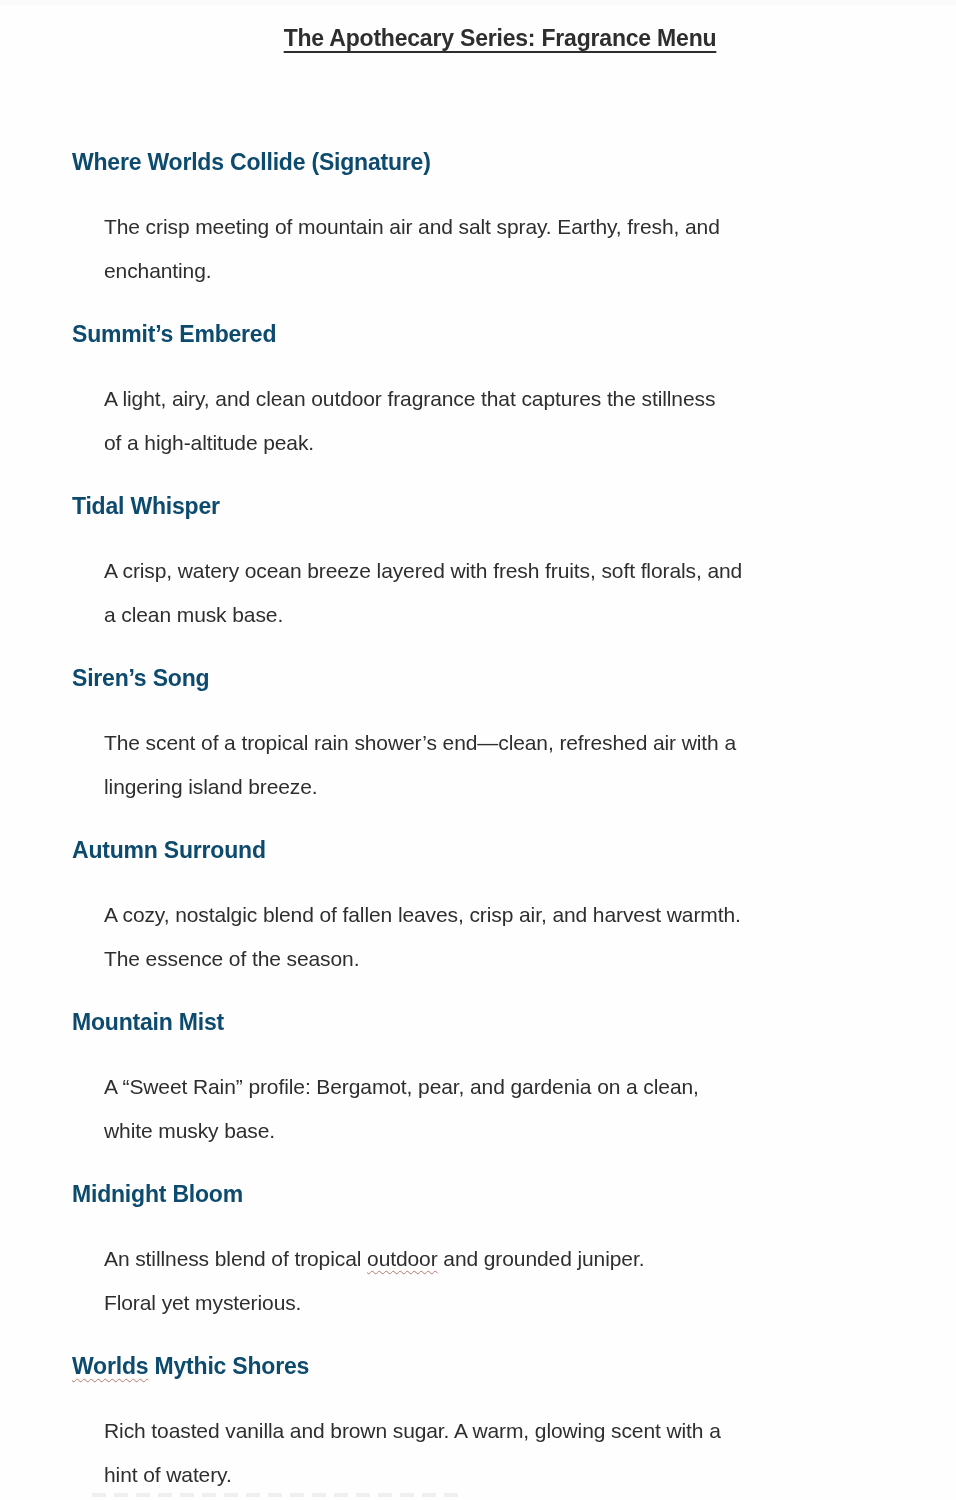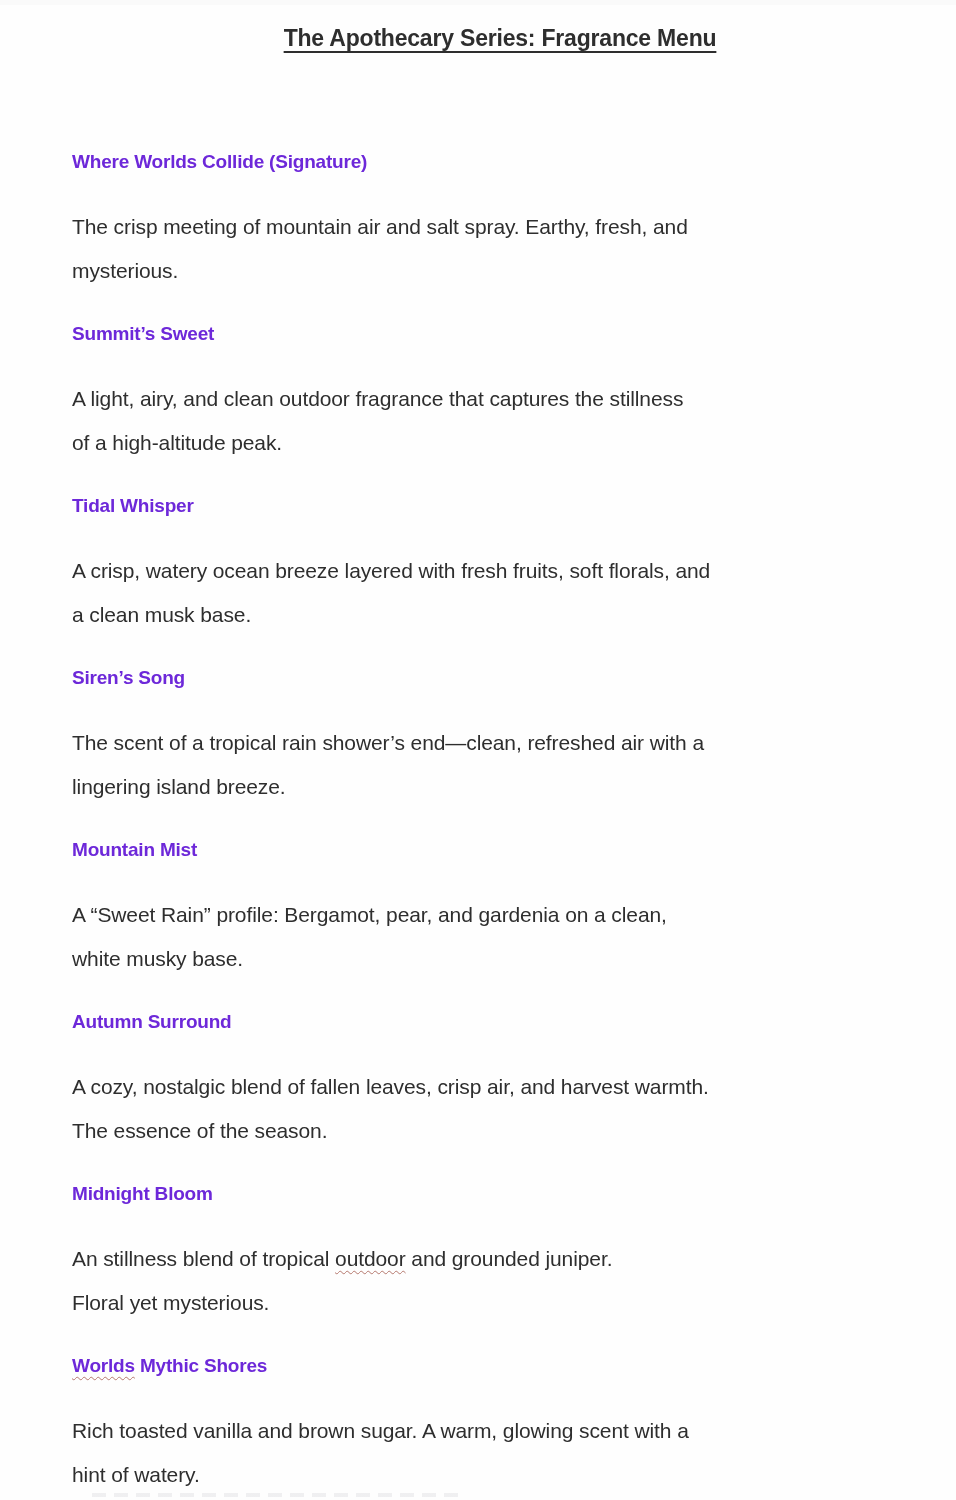--- a/index.html
+++ b/index.html
@@ -31,36 +31,37 @@
   .doc-title span {
     text-decoration: underline;
     text-decoration-thickness: 2px;
     text-underline-offset: 5px;
   }
   .content {
     padding: 0 60px 0 72px;
   }
   .section:first-child { margin-top: 95px; }
   .fragrance-name {
-    font-size: 19px;
+    font-size: 23px;
     line-height: 30px;
     font-weight: 700;
     letter-spacing: -0.2px;
-    color: #6d28d9;
+    color: #0c4a6e;
   }
   .fragrance-desc {
     margin: 28px 0 26px 0;
     font-size: 21px;
     letter-spacing: -0.1px;
     color: #2e2e2e;
   }
   .desc-line {
     display: block;
     line-height: 44px;
     white-space: nowrap;
+    margin-left: 32px;
   }
   .misspelled {
     text-decoration: underline;
     text-decoration-style: wavy;
     text-decoration-color: #b5786e;
     text-decoration-thickness: 1px;
     text-underline-offset: 4px;
   }
   .cutoff-fragment {
     position: absolute;
@@ -85,56 +86,56 @@
   <h1 class="doc-title">
     <span>The Apothecary Series: Fragrance Menu</span>
   </h1>
 
   <div class="content">
 
   <div class="section">
         <h2 class="fragrance-name"><span>Where Worlds Collide (Signature)</span></h2>
         <p class="fragrance-desc">
           <span class="desc-line"><span>The crisp meeting of mountain air and salt spray. Earthy, fresh, and</span></span>
-          <span class="desc-line"><span>mysterious.</span></span>
+          <span class="desc-line"><span>enchanting.</span></span>
         </p>
       </div>
       <div class="section">
-        <h2 class="fragrance-name"><span>Summit’s Sweet</span></h2>
+        <h2 class="fragrance-name"><span>Summit’s Embered</span></h2>
         <p class="fragrance-desc">
           <span class="desc-line"><span>A light, airy, and clean outdoor fragrance that captures the stillness</span></span>
           <span class="desc-line"><span>of a high-altitude peak.</span></span>
         </p>
       </div>
       <div class="section">
         <h2 class="fragrance-name"><span>Tidal Whisper</span></h2>
         <p class="fragrance-desc">
           <span class="desc-line"><span>A crisp, watery ocean breeze layered with fresh fruits, soft florals, and</span></span>
           <span class="desc-line"><span>a clean musk base.</span></span>
         </p>
       </div>
       <div class="section">
         <h2 class="fragrance-name"><span>Siren’s Song</span></h2>
         <p class="fragrance-desc">
           <span class="desc-line"><span>The scent of a tropical rain shower’s end—clean, refreshed air with a</span></span>
           <span class="desc-line"><span>lingering island breeze.</span></span>
         </p>
       </div>
       <div class="section">
+        <h2 class="fragrance-name"><span>Autumn Surround</span></h2>
+        <p class="fragrance-desc">
+          <span class="desc-line"><span>A cozy, nostalgic blend of fallen leaves, crisp air, and harvest warmth.</span></span>
+          <span class="desc-line"><span>The essence of the season.</span></span>
+        </p>
+      </div>
+      <div class="section">
         <h2 class="fragrance-name"><span>Mountain Mist</span></h2>
         <p class="fragrance-desc">
           <span class="desc-line"><span>A “Sweet Rain” profile: Bergamot, pear, and gardenia on a clean,</span></span>
           <span class="desc-line"><span>white musky base.</span></span>
-        </p>
-      </div>
-      <div class="section">
-        <h2 class="fragrance-name"><span>Autumn Surround</span></h2>
-        <p class="fragrance-desc">
-          <span class="desc-line"><span>A cozy, nostalgic blend of fallen leaves, crisp air, and harvest warmth.</span></span>
-          <span class="desc-line"><span>The essence of the season.</span></span>
         </p>
       </div>
       <div class="section">
         <h2 class="fragrance-name"><span>Midnight Bloom</span></h2>
         <p class="fragrance-desc">
           <span class="desc-line"><span>An stillness blend of tropical </span><span class="misspelled">outdoor</span><span> and grounded juniper.</span></span>
           <span class="desc-line"><span>Floral yet mysterious.</span></span>
         </p>
       </div>
       <div class="section">

